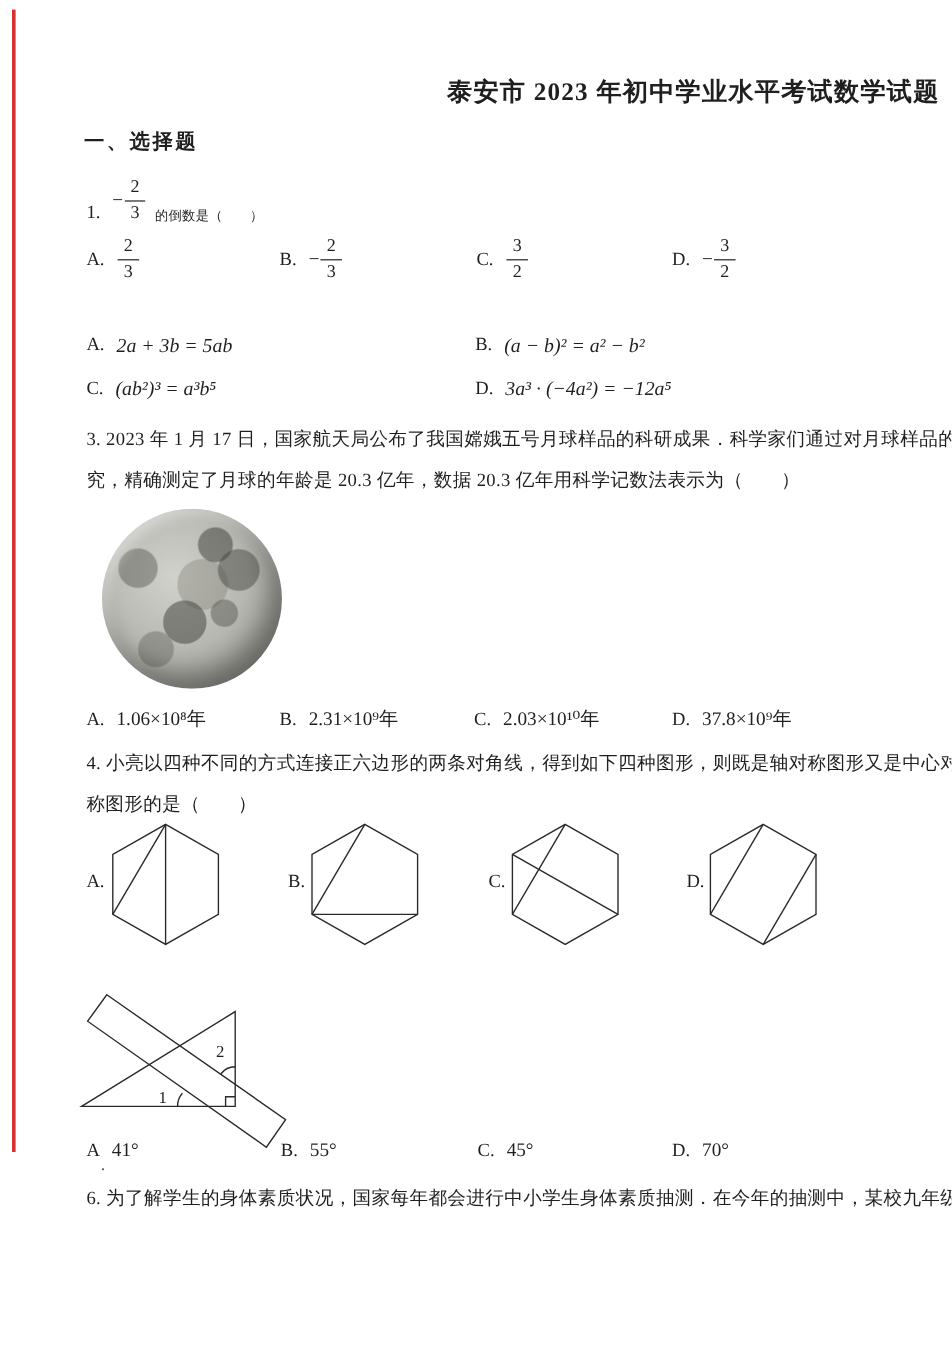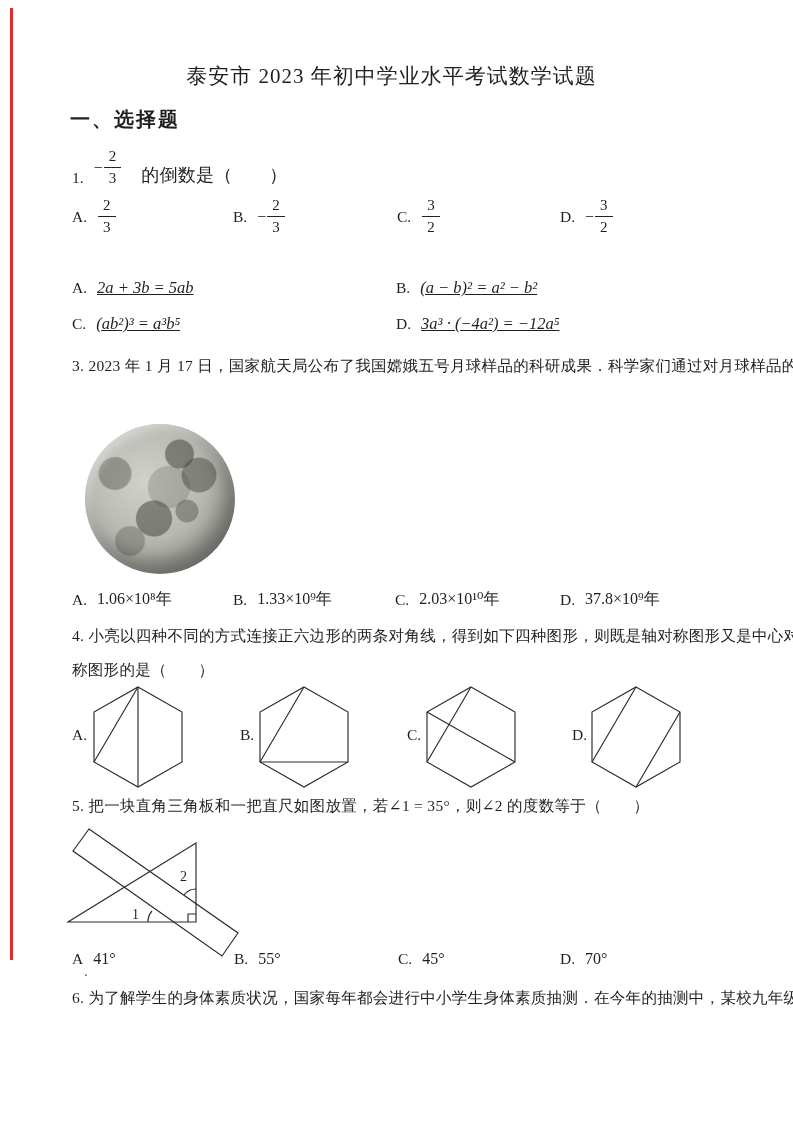--- a/index.html
+++ b/index.html
@@ -1,31 +1,31 @@
 <!DOCTYPE html>
 <html><head>
 <meta charset="utf-8">
 <style>
   html,body{margin:0;padding:0;background:#fff;}
   .page{position:relative;width:793px;height:1122px;background:#ffffff;overflow:hidden;
         font-family:"Liberation Serif","DejaVu Serif",serif;color:#1f1f1f;}
   .redline{position:absolute;left:10px;top:8px;width:3px;height:952px;background:#e12c2c;}
-  .title{position:absolute;left:0;right:10px;top:62px;text-align:center;
-         font-size:21px;font-weight:400;letter-spacing:1px;}
-  .secheading{position:absolute;left:70px;top:106px;font-size:20px;font-weight:700;
+  .title{position:absolute;left:0;right:10px;top:62px;text-align:right;
+         font-size:21px;font-weight:700;letter-spacing:1px;}
+  .secheading{position:absolute;left:70px;top:106px;font-size:17px;font-weight:700;
               letter-spacing:2px;font-family:"Liberation Sans","DejaVu Sans",sans-serif;}
   .qtext{position:absolute;font-size:15.5px;white-space:nowrap;letter-spacing:0.3px;}
   .opt{position:absolute;display:flex;align-items:center;white-space:nowrap;}
   .opt .lbl{font-size:15.5px;margin-right:10px;}
   .math{font-size:16.5px;}
-  .mi{font-style:italic;text-decoration:underline;}
+  .mi{font-style:italic;}
   .upright{font-style:normal;font-size:16px;}
   .stemrow{position:absolute;display:flex;align-items:flex-end;}
   .stemrow .qnum{font-size:15.5px;margin-right:10px;padding-bottom:1px;}
-  .stemrow .after{font-size:18px;margin-left:20px;padding-bottom:1px;letter-spacing:0.3px;}
+  .stemrow .after{font-size:11px;margin-left:8px;padding-bottom:1px;letter-spacing:0.3px;}
   .fracwrap{display:inline-flex;align-items:center;}
   .fracsign{font-size:16px;margin-right:1px;}
   .frac{display:inline-flex;flex-direction:column;align-items:center;line-height:1;}
   .frac .num{padding:2px 5px 3px;border-bottom:1.4px solid #222;font-size:15px;}
   .frac .den{padding:3px 5px 2px;font-size:15px;}
   .moon{position:absolute;left:85px;top:424px;width:150px;height:150px;border-radius:50%;
     background:
       radial-gradient(circle at 63% 20%, rgba(70,70,64,.55) 0 9%, transparent 10%),
       radial-gradient(circle at 76% 34%, rgba(72,72,66,.50) 0 11%, transparent 12%),
       radial-gradient(circle at 20% 33%, rgba(84,84,78,.45) 0 10%, transparent 11%),
@@ -118,28 +118,29 @@
   <div class="opt" style="left:72px;top:314px;">
     <span class="lbl">C.</span>
     <span class="math mi">(ab²)³ = a³b⁵</span>
   </div>
   <div class="opt" style="left:396px;top:314px;">
     <span class="lbl">D.</span>
     <span class="math mi">3a³ · (−4a²) = −12a⁵</span>
   </div>
 
   <div class="qtext" style="left:72px;top:356px;">3. 2023 年 1 月 17 日，国家航天局公布了我国嫦娥五号月球样品的科研成果．科学家们通过对月球样品的研</div>
+  <div class="qtext" style="left:72px;top:390px;">究，精确测定了月球的年龄是 20.3 亿年，数据 20.3 亿年用科学记数法表示为（　　）</div>
   <div class="moon"></div>
   <div class="opt" style="left:72px;top:589px;">
     <span class="lbl">A.</span>
     <span class="math upright">1.06×10⁸年</span>
   </div>
   <div class="opt" style="left:233px;top:589px;">
     <span class="lbl">B.</span>
-    <span class="math upright">1.33×10⁹年</span>
+    <span class="math upright">2.31×10⁹年</span>
   </div>
   <div class="opt" style="left:395px;top:589px;">
     <span class="lbl">C.</span>
     <span class="math upright">2.03×10¹⁰年</span>
   </div>
   <div class="opt" style="left:560px;top:589px;">
     <span class="lbl">D.</span>
     <span class="math upright">37.8×10⁹年</span>
   </div>
 
@@ -167,21 +168,20 @@
     <line x1="2" y1="27" x2="90" y2="77"></line>
   </svg>
 
   <span class="hexlbl" style="left:572px;top:726px;">D.</span>
   <svg style="left:590px;top:685px;" width="92" height="104" viewBox="0 0 92 104">
     <polygon points="46,2 90,27 90,77 46,102 2,77 2,27"></polygon>
     <line x1="46" y1="2" x2="2" y2="77"></line>
     <line x1="90" y1="27" x2="46" y2="102"></line>
   </svg>
 
-  <div class="qtext" style="left:72px;top:796px;">5. 把一块直角三角板和一把直尺如图放置，若∠1 = 35°，则∠2 的度数等于（　　）</div>
   <svg style="left:60px;top:815px;" width="168" height="144" viewBox="0 0 168 144">
     <polygon points="8,107 136,107 136,28"></polygon>
     <path d="M128,107 L128,99 L136,99"></path>
     <polygon points="29,14 178,118 162,141 13,36"></polygon>
     <path d="M88,107 A16,16 0 0 1 92,96"></path>
     <path d="M136,74 A15,15 0 0 0 124,80"></path>
     <text class="figtext" x="72" y="104" id="fig-angle1">1</text>
     <text class="figtext" x="120" y="66" id="fig-angle2">2</text>
   </svg>
 

